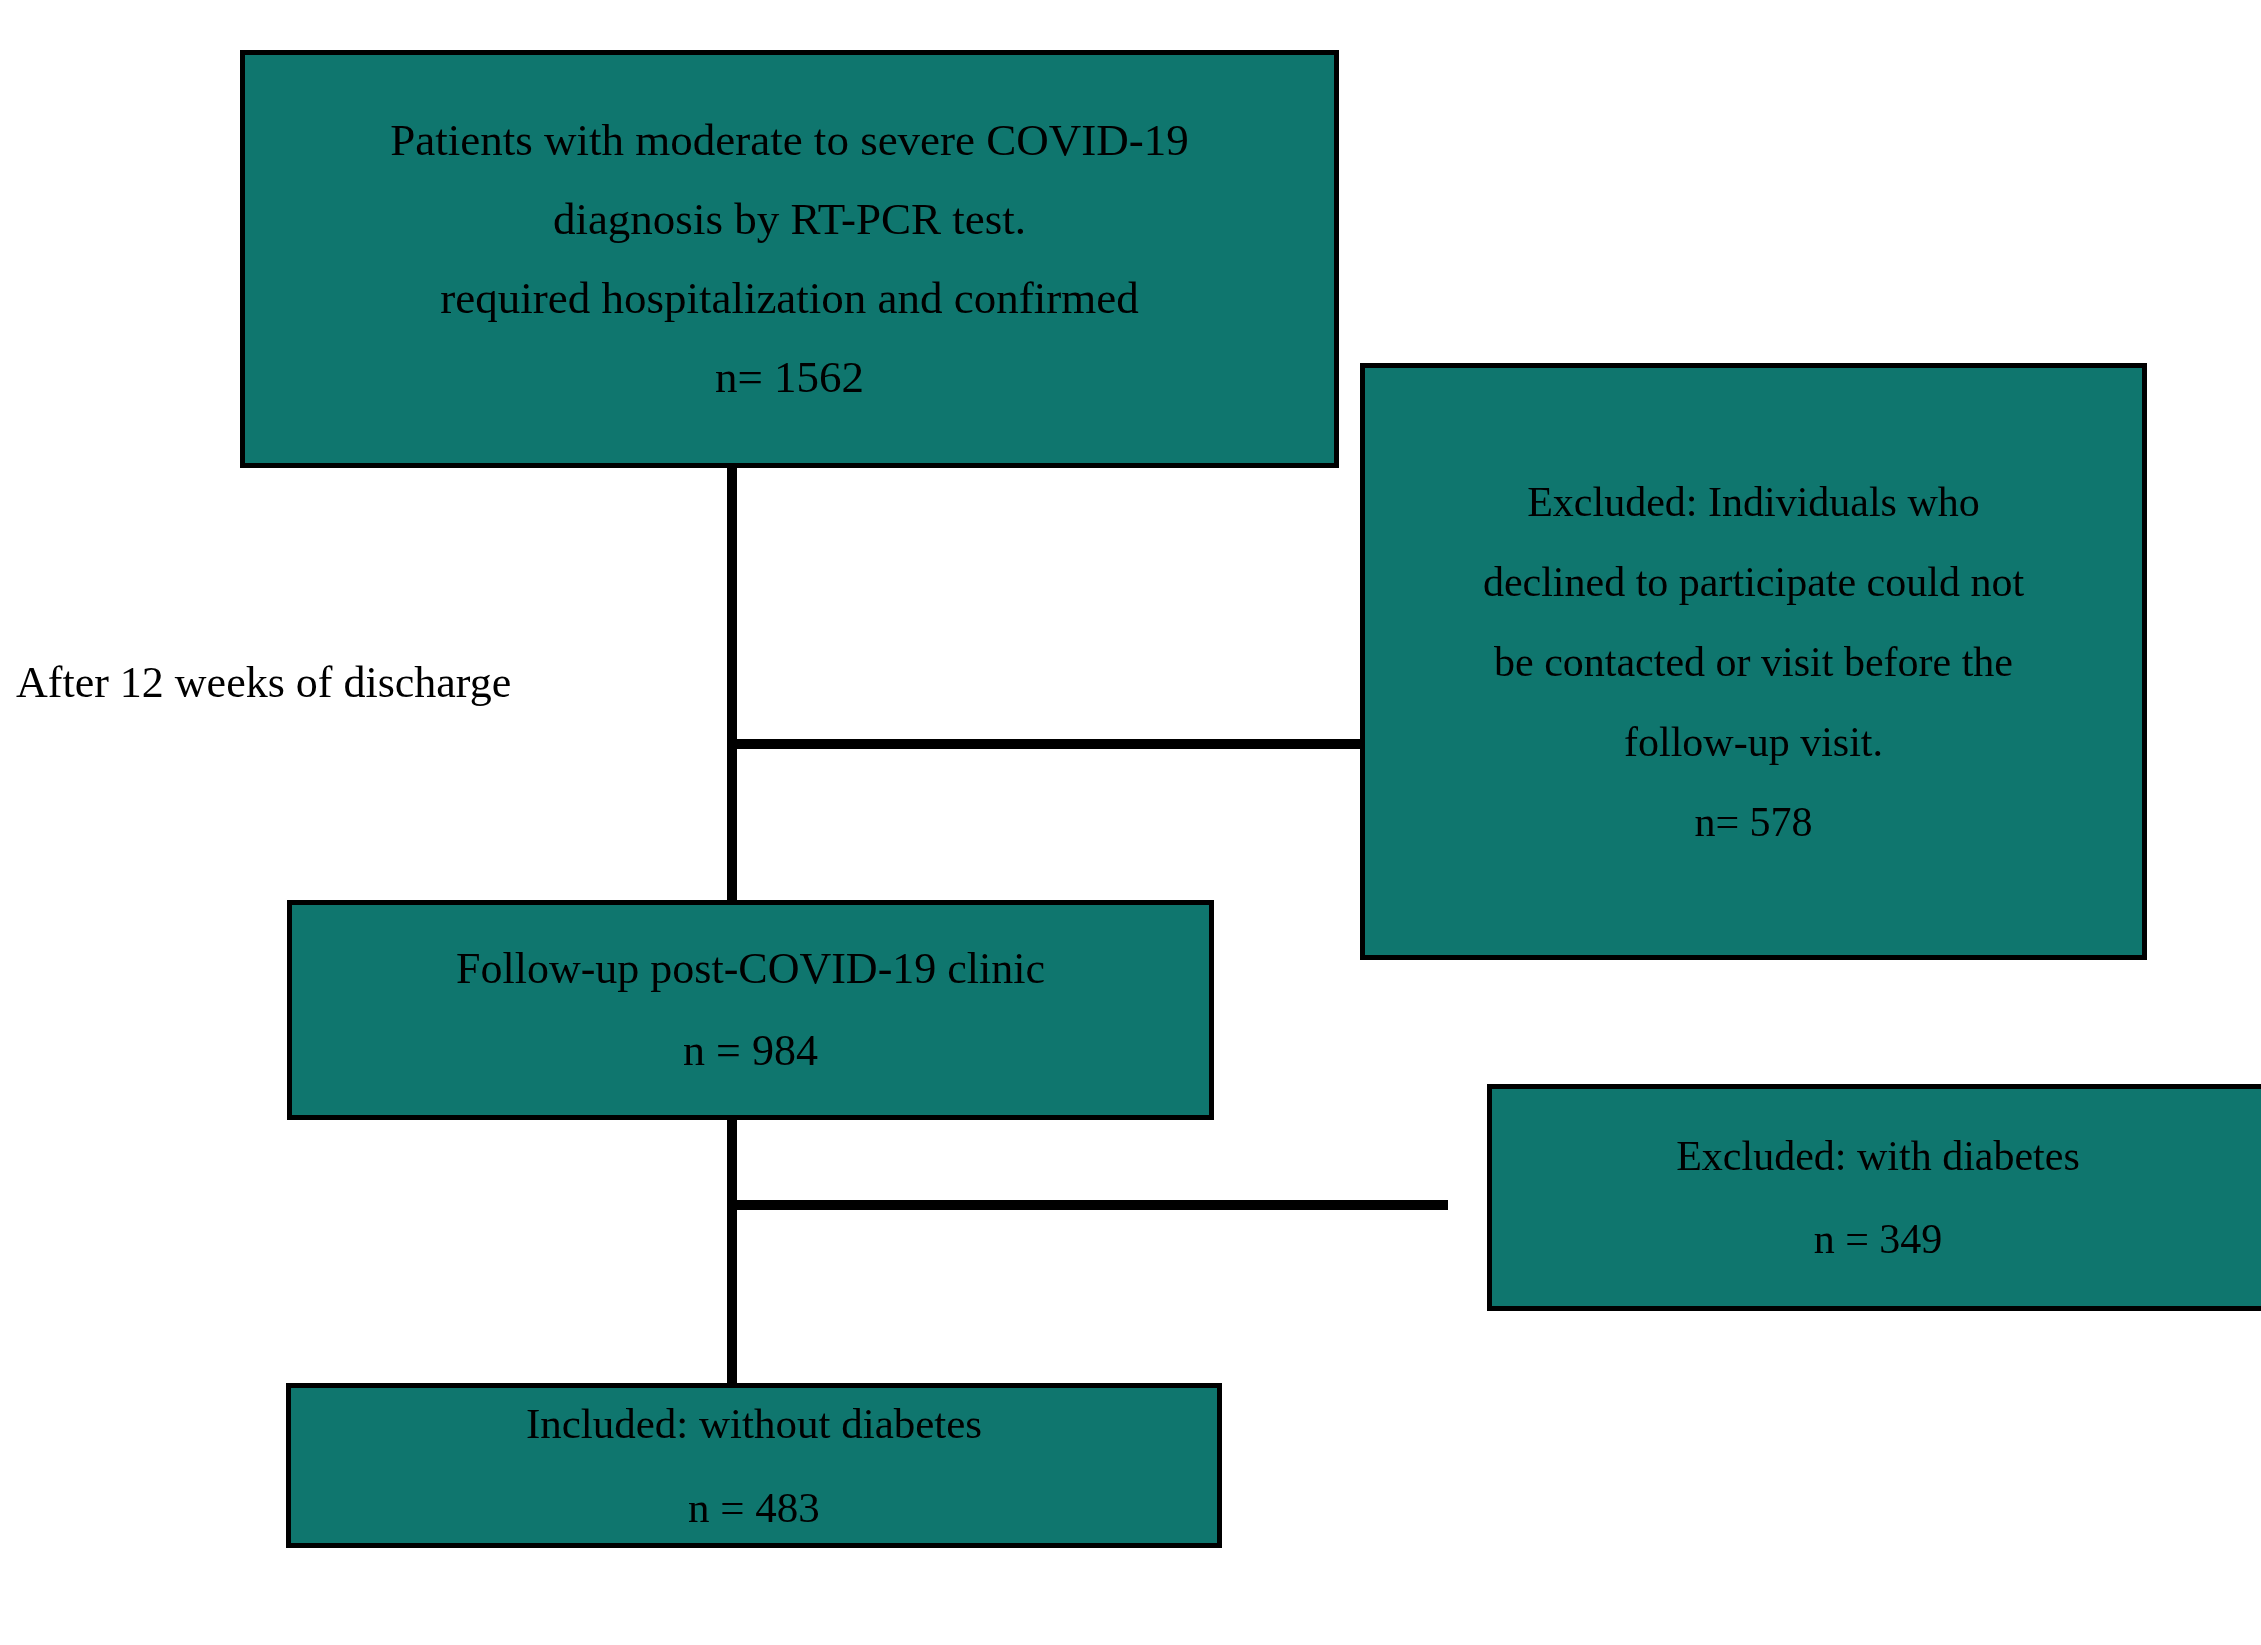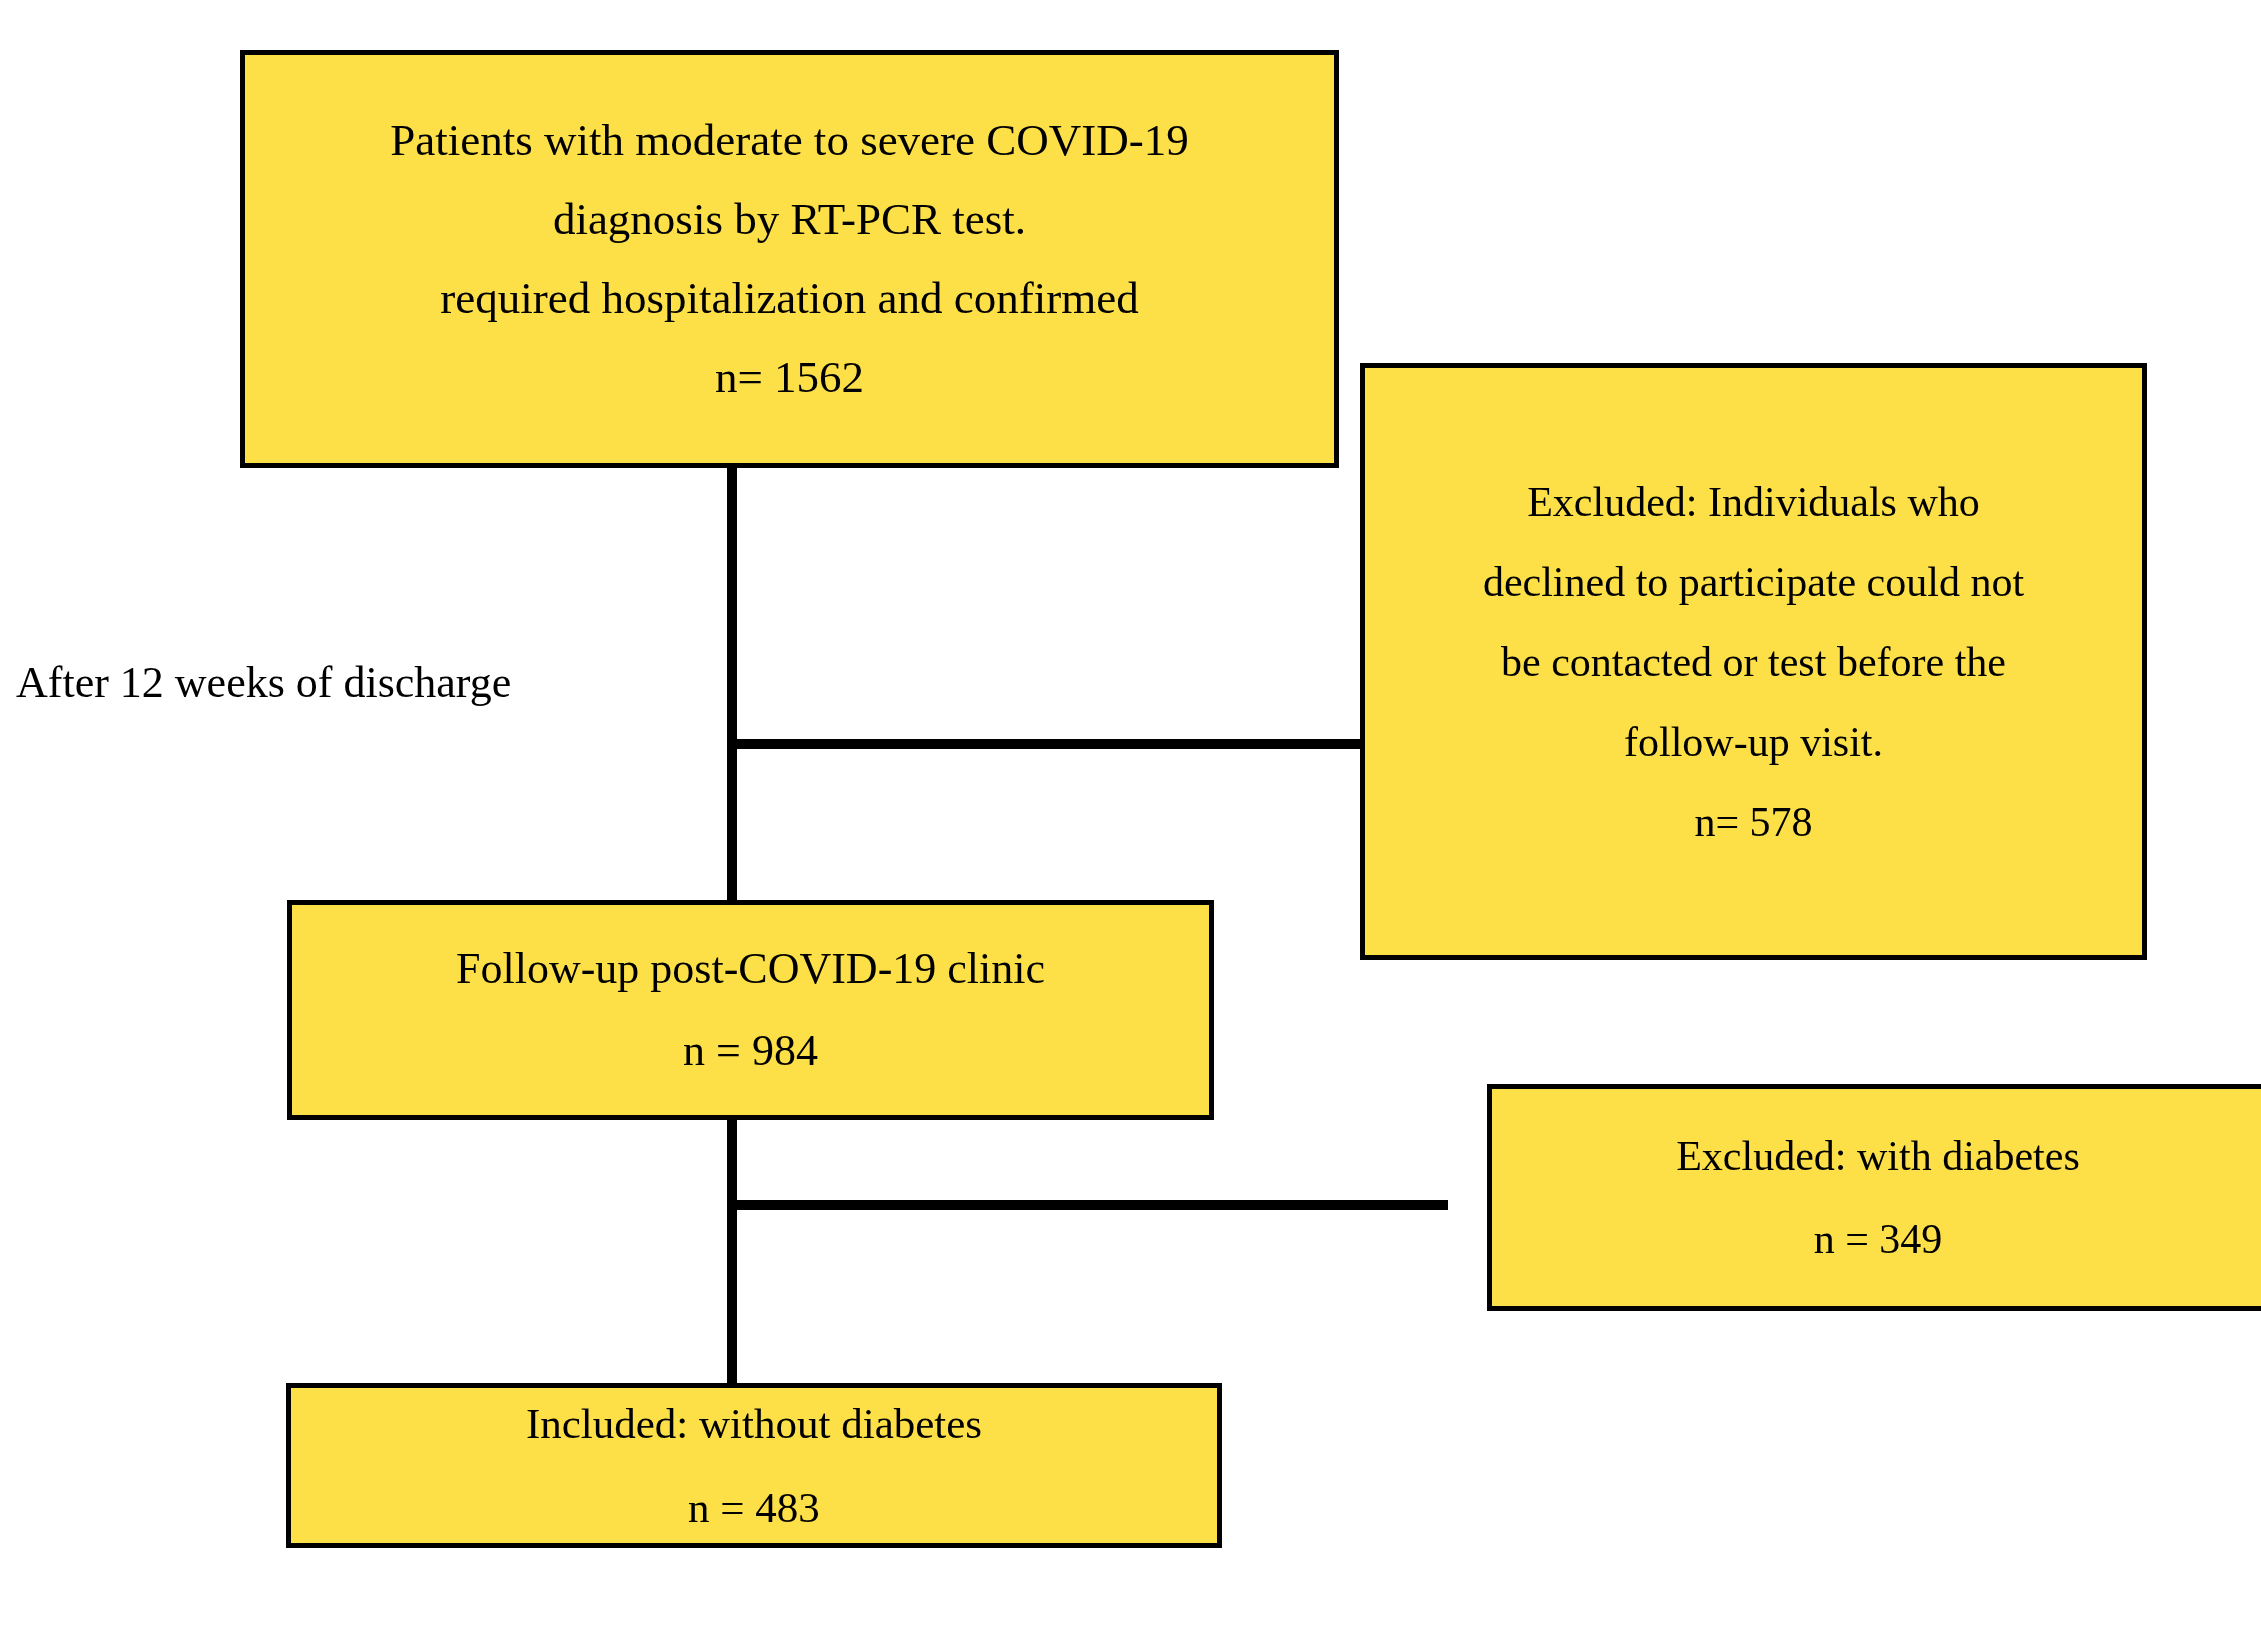--- a/index.html
+++ b/index.html
@@ -13,21 +13,21 @@
     height: 1645px;
     background: #ffffff;
     overflow: hidden;
     font-family: "Liberation Serif", "DejaVu Serif", serif;
     color: #000000;
   }
   .box {
     position: absolute;
     box-sizing: border-box;
     border: 5.9px solid #000000;
-    background: #fde047;
+    background: #0f766e;
     display: flex;
     flex-direction: column;
     align-items: flex-start;
     justify-content: center;
     text-align: center;
     z-index: 3;
   }
   .box .line {
     display: block;
     width: 100%;
@@ -92,21 +92,21 @@
   <div class="box t-source" id="box-source">
     <span class="line">Patients with moderate to severe COVID-19</span>
     <span class="line">diagnosis by RT-PCR test.</span>
     <span class="line">required hospitalization and confirmed</span>
     <span class="line">n= 1562</span>
   </div>
 
   <div class="box t-excl1" id="box-excluded-1">
     <span class="line">Excluded: Individuals who</span>
     <span class="line">declined to participate could not</span>
-    <span class="line">be contacted or test before the</span>
+    <span class="line">be contacted or visit before the</span>
     <span class="line">follow-up visit.</span>
     <span class="line">n= 578</span>
   </div>
 
   <div class="box t-followup" id="box-followup">
     <span class="line">Follow-up post-COVID-19 clinic</span>
     <span class="line">n = 984</span>
   </div>
 
   <div class="box t-excl2" id="box-excluded-2">

